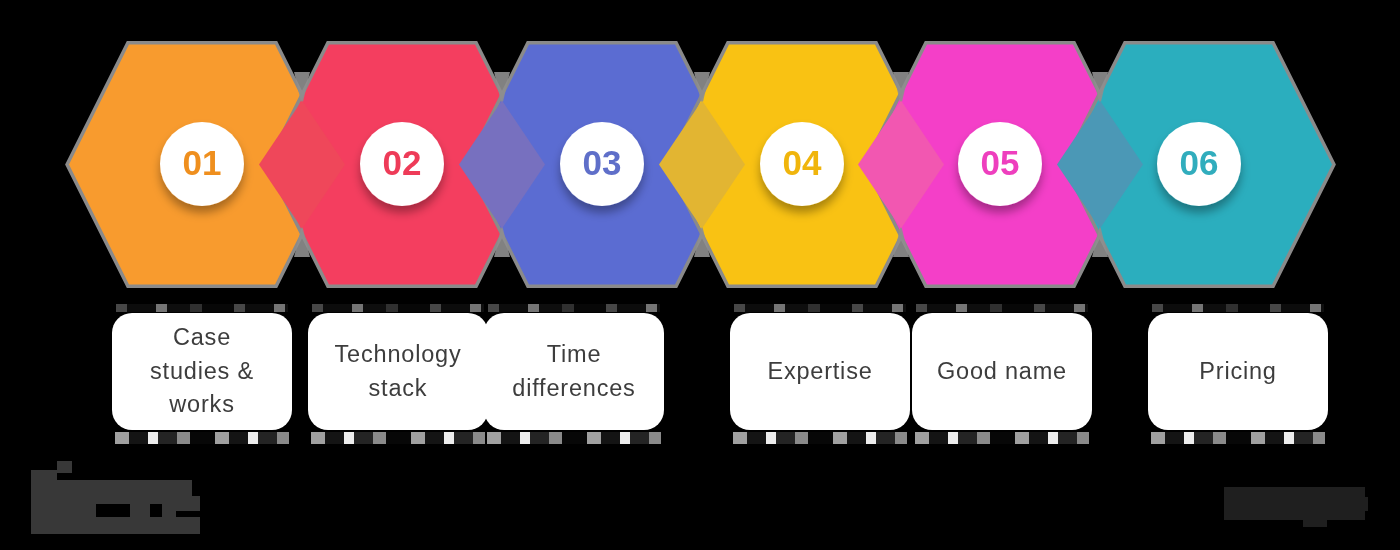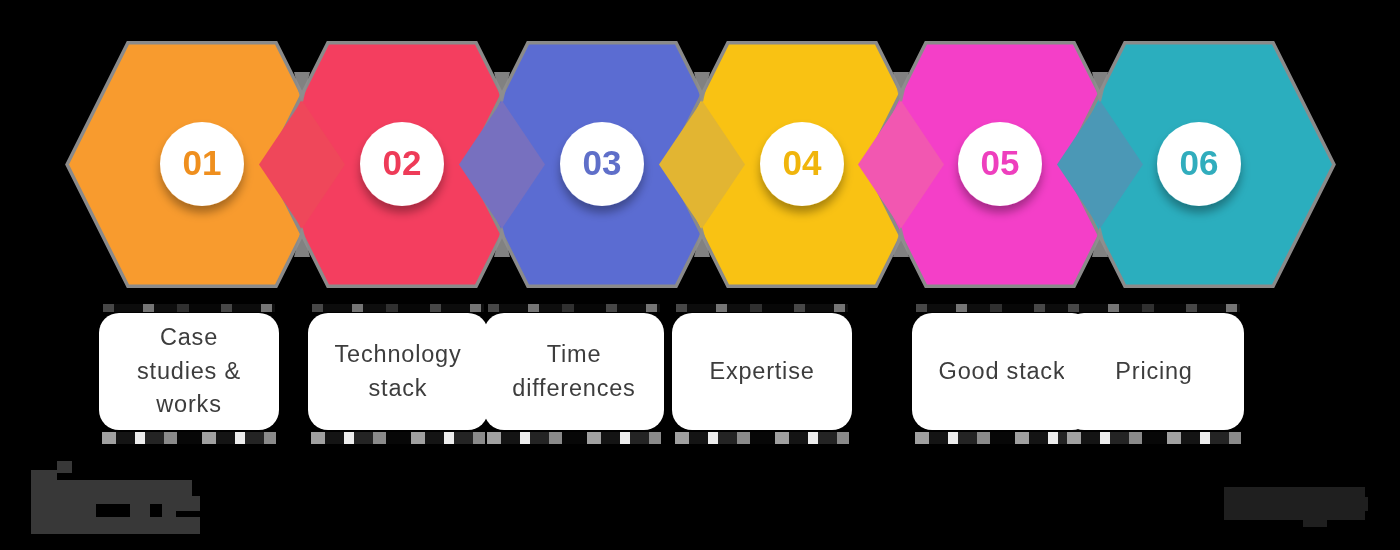--- a/index.html
+++ b/index.html
@@ -61,26 +61,26 @@
   <g font-family="Liberation Sans, sans-serif" font-weight="bold" font-size="35px" text-anchor="middle">
     <text x="202" y="175" fill="#EF8F1E">01</text>
     <text x="402" y="175" fill="#EE3B58">02</text>
     <text x="602" y="175" fill="#5F6FC9">03</text>
     <text x="802" y="175" fill="#F0B50C">04</text>
     <text x="1000" y="175" fill="#EE3FBE">05</text>
     <text x="1199" y="175" fill="#31ADBD">06</text>
   </g>
 </svg>
 
-<div class="box" style="left:99px">Case<br>studies &amp;<br>works</div>
+<div class="box" style="left:112px">Case<br>studies &amp;<br>works</div>
 <div class="box" style="left:308px">Technology<br>stack</div>
 <div class="box" style="left:484px">Time<br>differences</div>
-<div class="box" style="left:672px">Expertise</div>
-<div class="box" style="left:912px">Good stack</div>
-<div class="box" style="left:1064px">Pricing</div>
+<div class="box" style="left:730px">Expertise</div>
+<div class="box" style="left:912px">Good name</div>
+<div class="box" style="left:1148px">Pricing</div>
 
 <div class="blob" style="left:57px;top:461px;width:15px;height:12px"></div>
 <div class="blob" style="left:31px;top:470px;width:26px;height:64px"></div>
 <div class="blob" style="left:56px;top:480px;width:136px;height:17px"></div>
 <div class="blob" style="left:31px;top:496px;width:169px;height:38px"></div>
 <div style="position:absolute;background:#000;left:96px;top:504px;width:34px;height:13px"></div>
 <div style="position:absolute;background:#000;left:150px;top:504px;width:12px;height:13px"></div>
 <div style="position:absolute;background:#000;left:176px;top:511px;width:24px;height:6px"></div>
 
 <div class="blob2" style="left:1224px;top:487px;width:141px;height:33px"></div>

